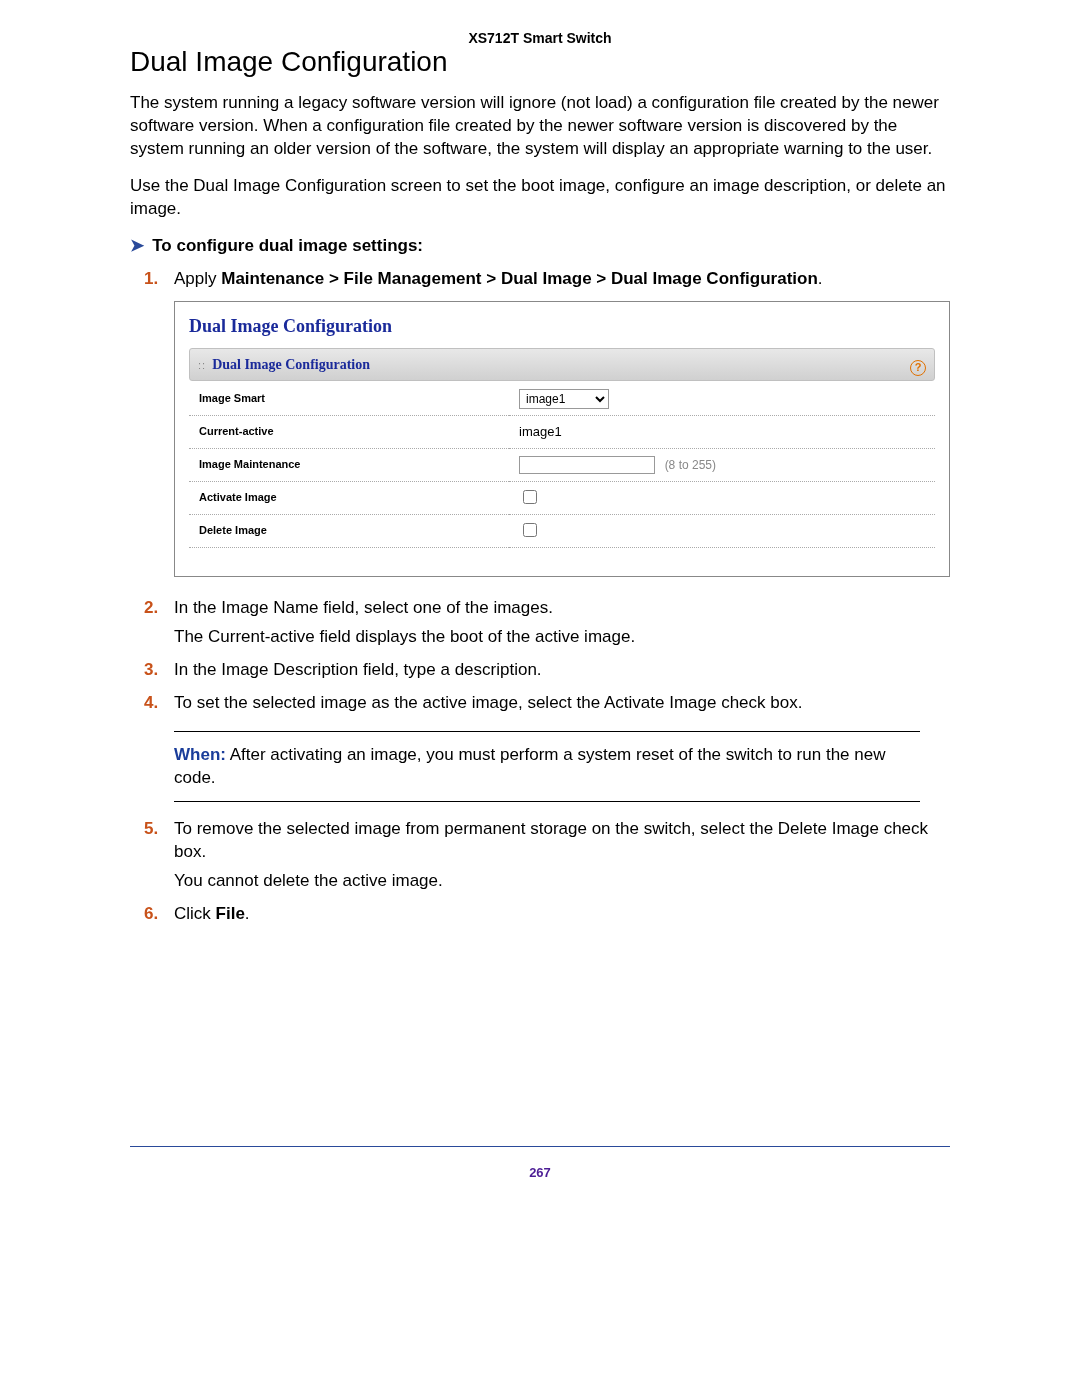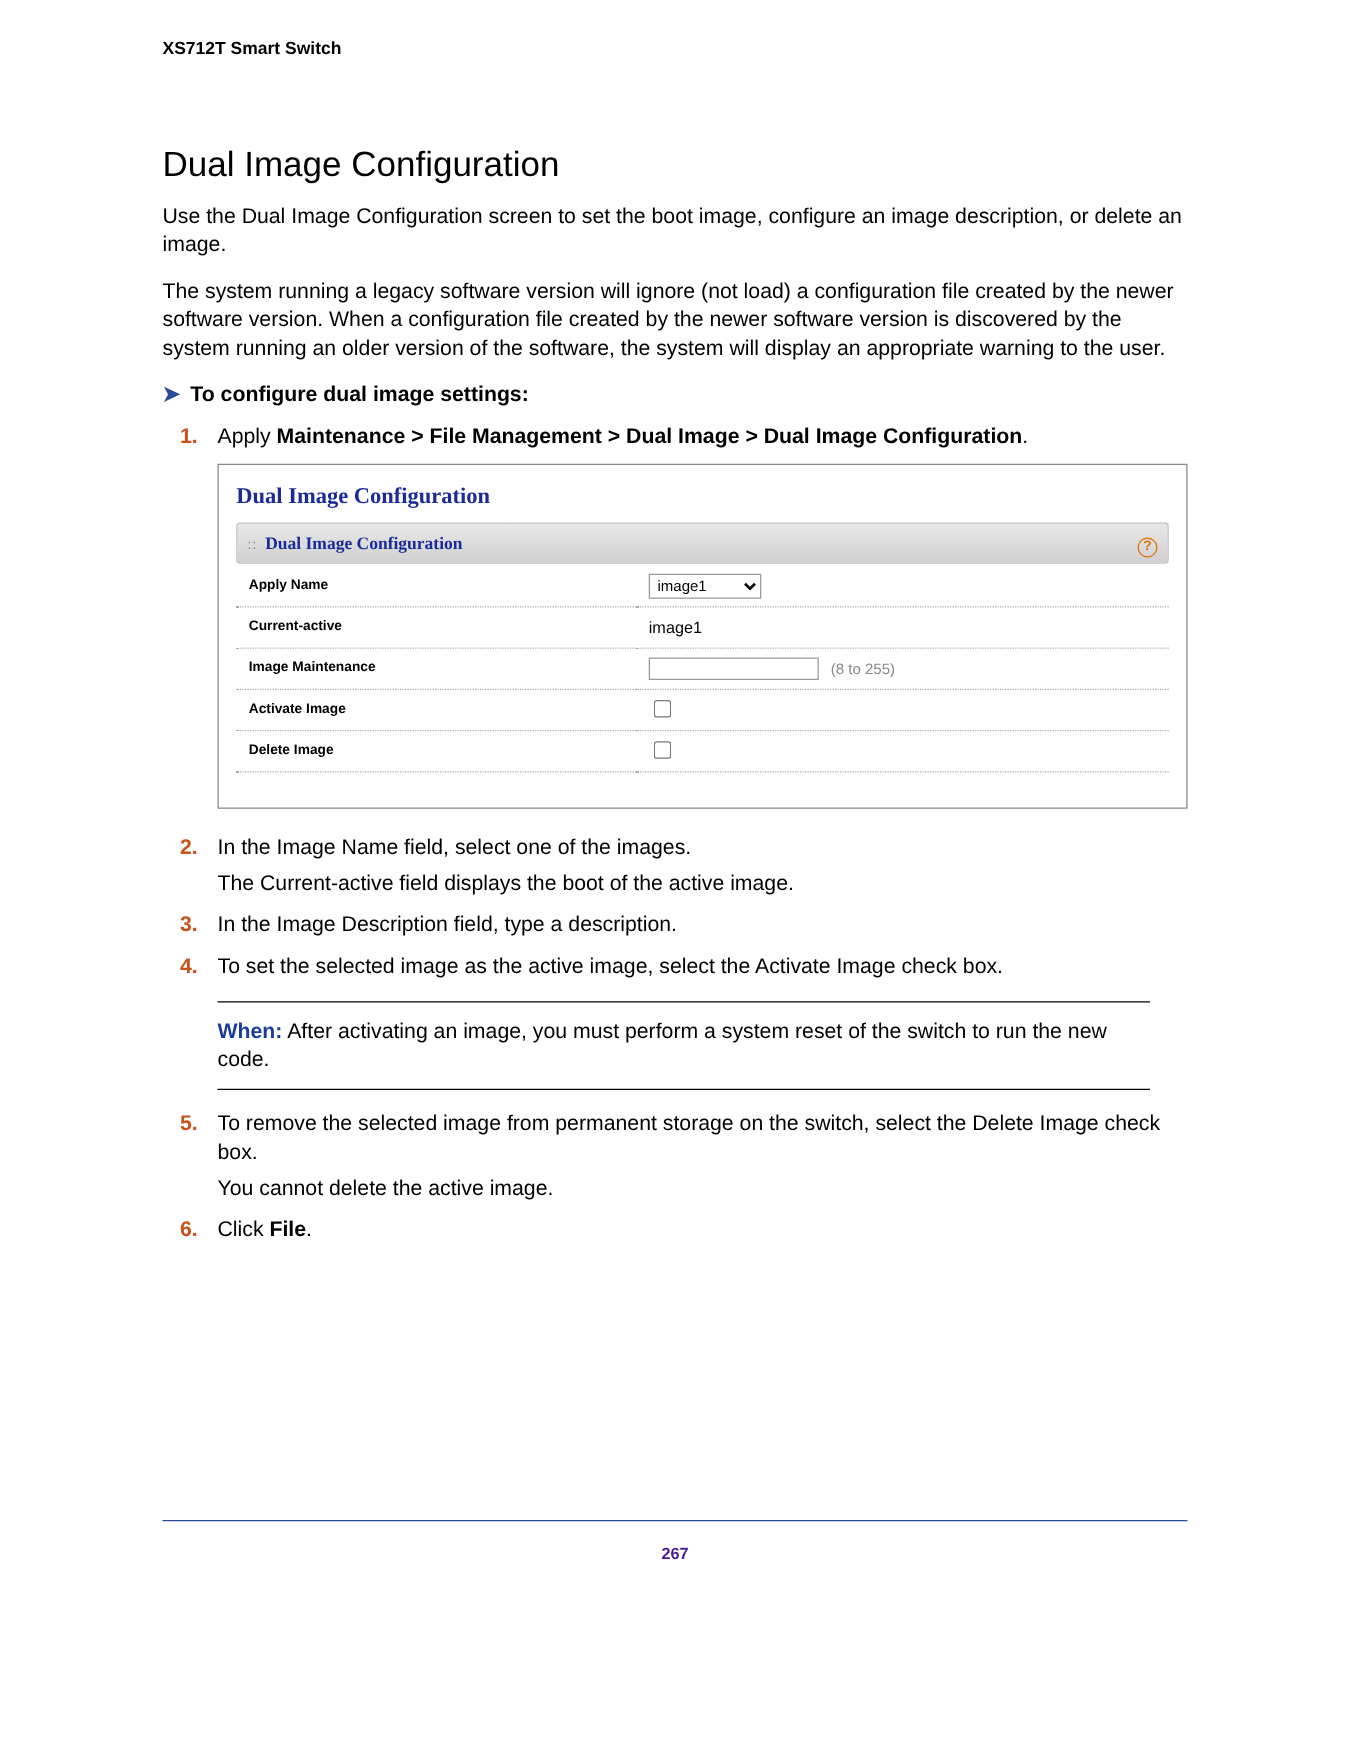--- a/index.html
+++ b/index.html
@@ -8,23 +8,23 @@
     background: #fff;
     font-family: Arial, Helvetica, sans-serif;
     color: #000;
     width: 1080px;
   }
   .page {
     padding: 30px 130px 40px 130px;
     box-sizing: border-box;
   }
   .header-title {
+    text-align: center;
     font-size: 14px;
     font-weight: bold;
-    margin-bottom: 70px;
   }
   .section-heading {
     font-size: 28px;
     font-weight: normal;
     margin-bottom: 14px;
     font-family: "Segoe UI", Arial, sans-serif;
   }
   .body-text {
     font-size: 17px;
     line-height: 1.35;
@@ -170,22 +170,22 @@
   }
 </style>
 </head>
 <body>
 
 <div class="page">
   <div class="header-title">XS712T Smart Switch</div>
 
   <div class="section-heading">Dual Image Configuration</div>
 
+  <div class="body-text">The system running a legacy software version will ignore (not load) a configuration file created by the newer software version. When a configuration file created by the newer software version is discovered by the system running an older version of the software, the system will display an appropriate warning to the user.</div>
   <div class="body-text">Use the Dual Image Configuration screen to set the boot image, configure an image description, or delete an image.</div>
-  <div class="body-text">The system running a legacy software version will ignore (not load) a configuration file created by the newer software version. When a configuration file created by the newer software version is discovered by the system running an older version of the software, the system will display an appropriate warning to the user.</div>
 
   <div class="task-heading">
     <span class="arrow">➤</span><span>To configure dual image settings:</span>
   </div>
 
   <ol class="steps">
     <li>
       <span class="num">1.</span>
       <span>Apply </span><span class="bold">Maintenance &gt; File Management &gt; Dual Image &gt; Dual Image Configuration</span><span>.</span>
 
@@ -193,21 +193,21 @@
         <div class="panel-title">Dual Image Configuration</div>
         <div class="panel-bar">
           <span>
             <span class="dots">::</span><span class="bar-title">Dual Image Configuration</span>
           </span>
           <span class="help-icon">?</span>
         </div>
         <table class="form-table">
           <tbody>
               <tr>
-            <td class="label">Apply Name</td>
+            <td class="label">Image Smart</td>
             <td>
               <select>
                 <option>image1</option>
               </select>
             </td>
           </tr>
           <tr>
             <td class="label">Current-active</td>
             <td>image1</td>
           </tr>

